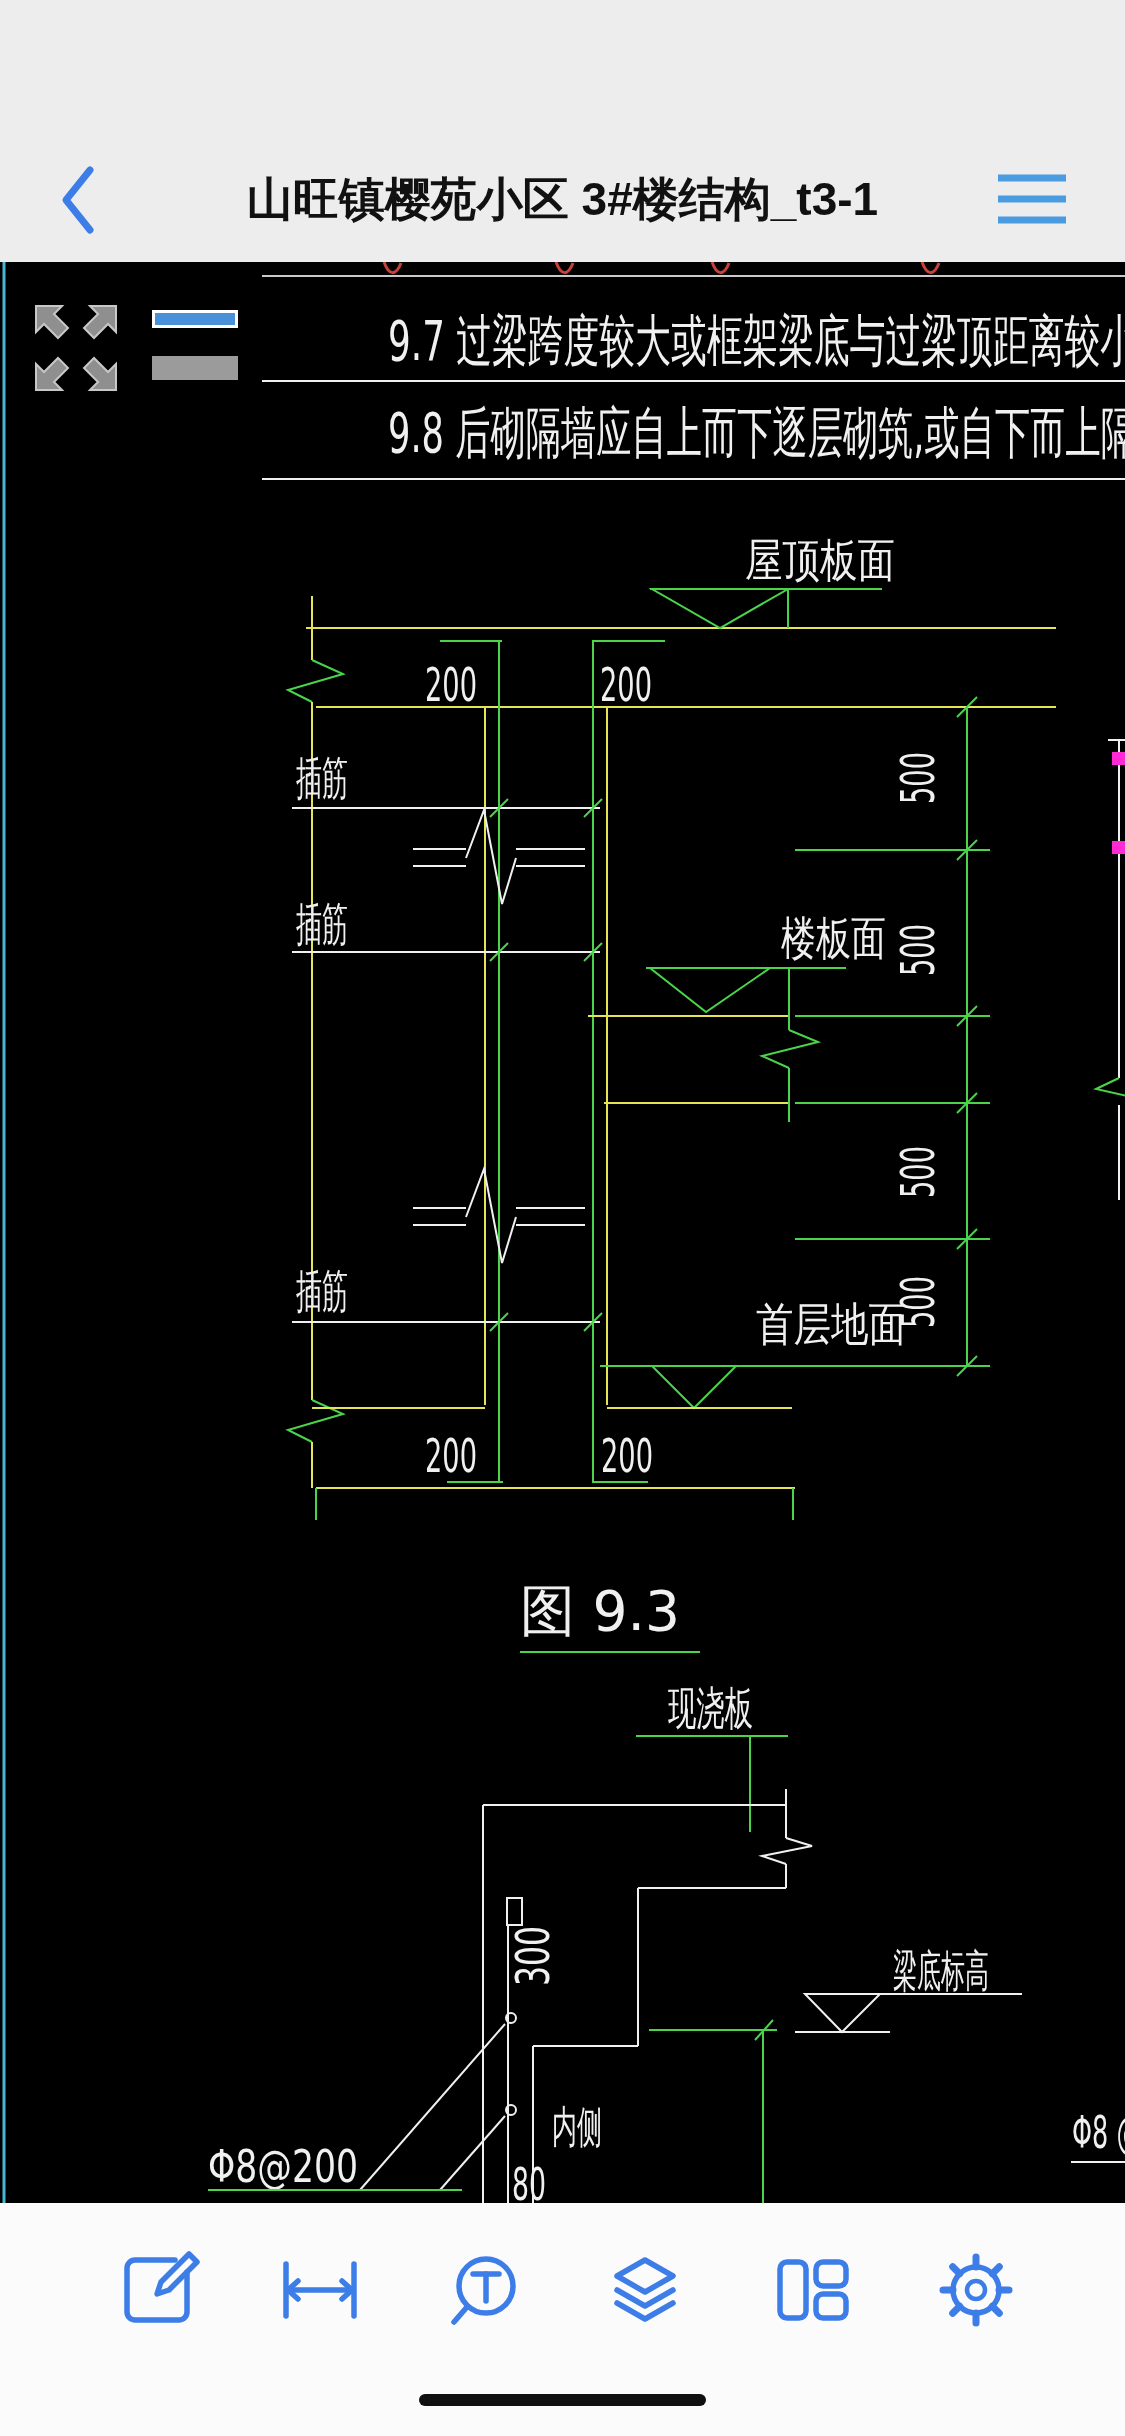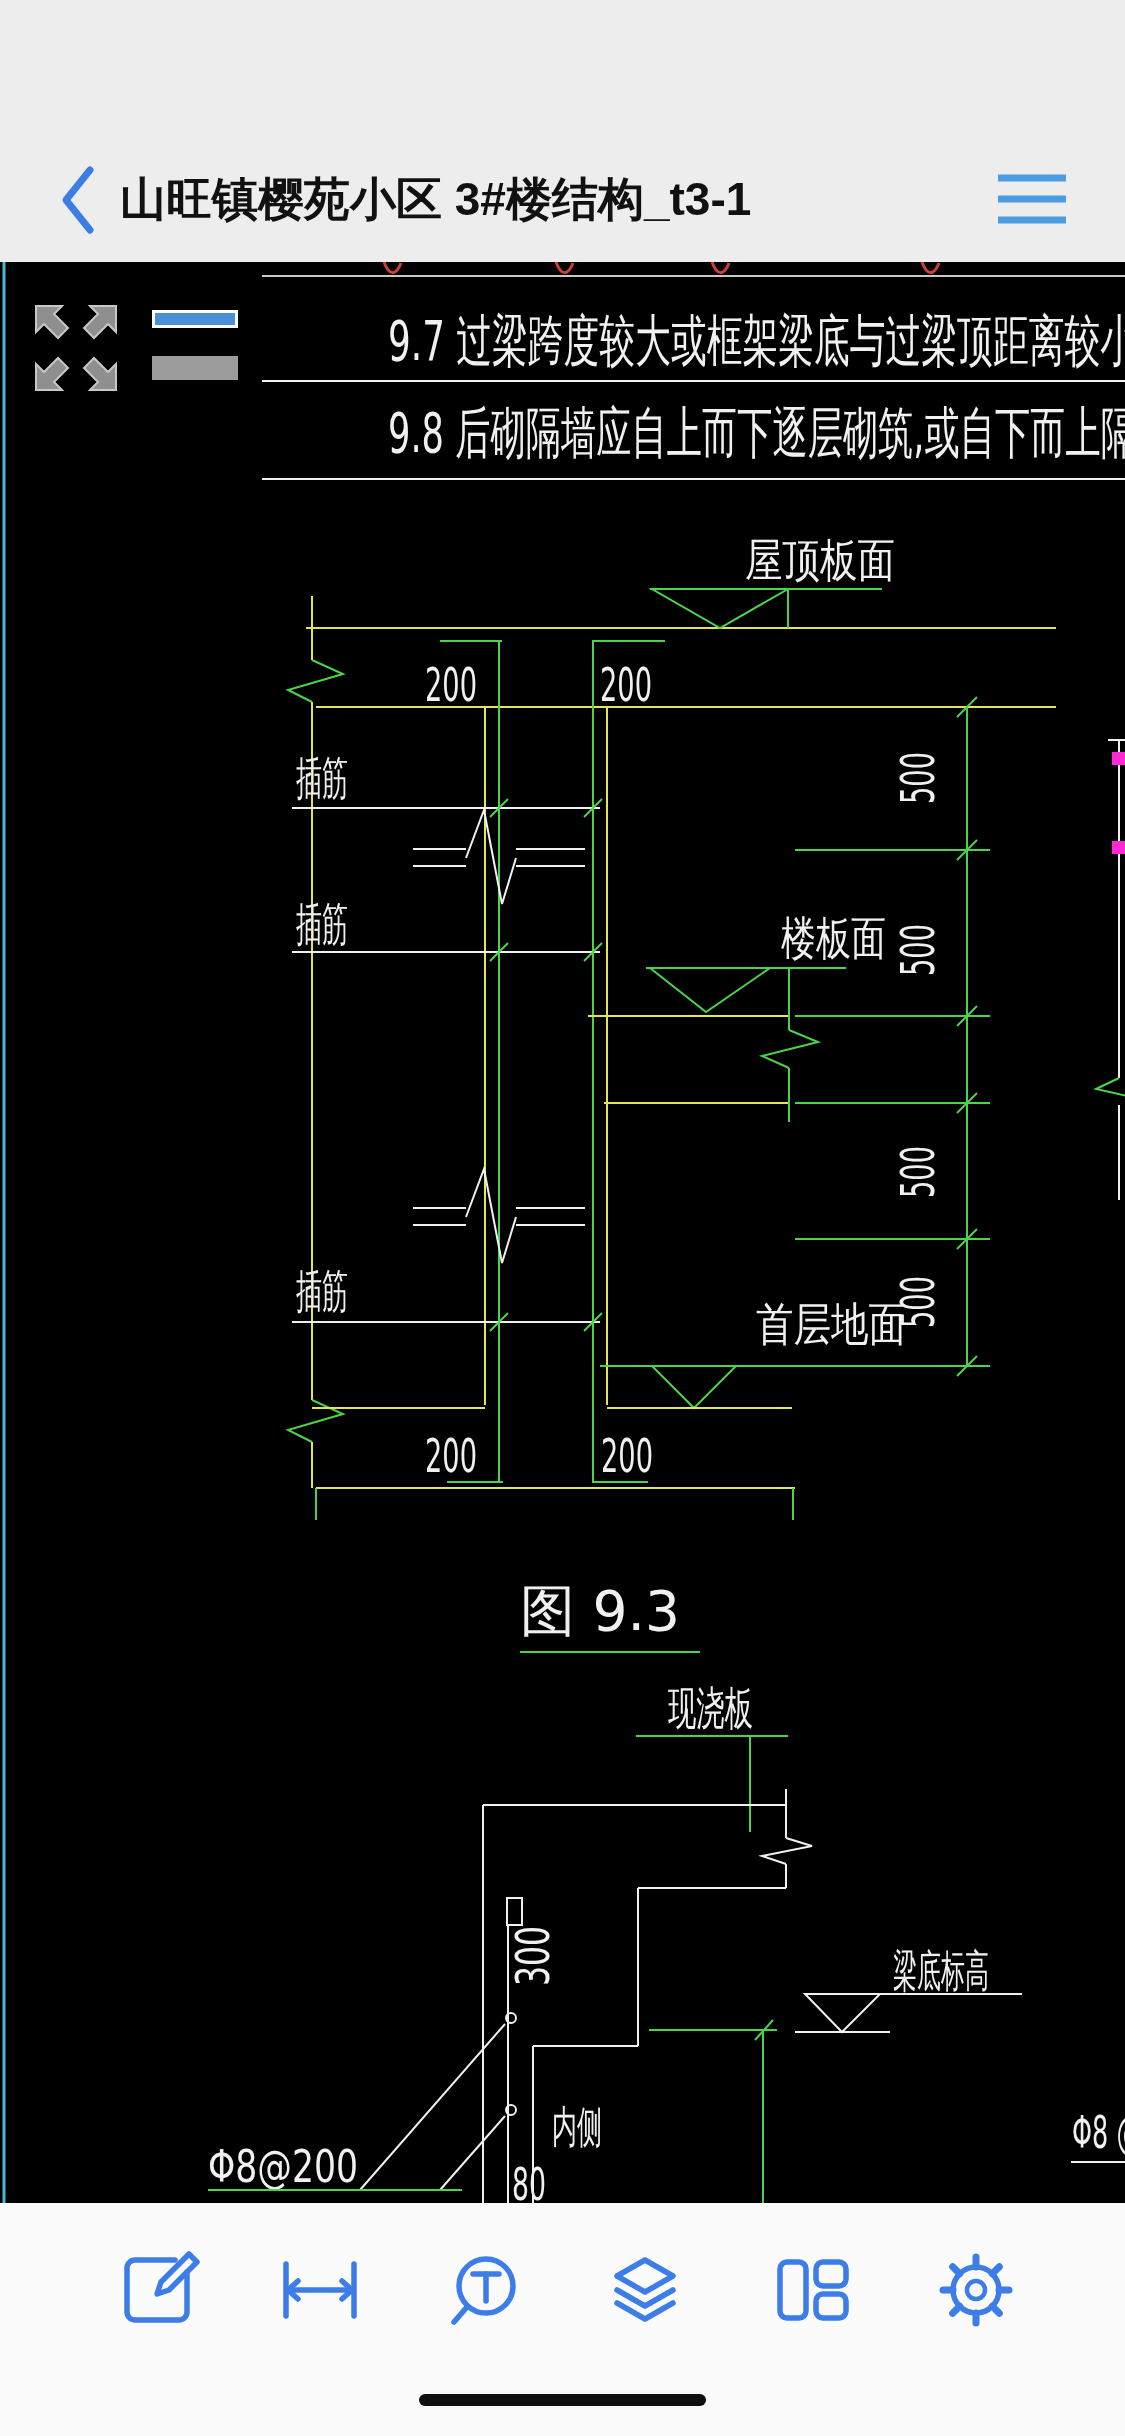--- a/index.html
+++ b/index.html
@@ -7,21 +7,21 @@
     --cad_white:#f0f0f0; --magenta:#ff2ad4; --cyan:#49b8d8; --red:#c9423a;
     --header_bg:#ededed; --toolbar_bg:#fbfbfb;
   }
   html,body{margin:0;padding:0;background:#444;}
   .phone{position:relative;width:1125px;height:2436px;background:#fff;overflow:hidden;
          font-family:"Liberation Sans","DejaVu Sans",sans-serif;}
   
   .header{position:absolute;left:0;top:0;width:1125px;height:262px;background:var(--header_bg);}
   .back-btn{position:absolute;left:52px;top:164px;width:60px;height:72px;cursor:pointer;}
   .title{position:absolute;left:120px;right:120px;top:164px;height:70px;line-height:70px;
-         font-size:46px;font-weight:700;color:#111;white-space:nowrap;overflow:hidden;}
+         text-align:center;font-size:46px;font-weight:700;color:#111;white-space:nowrap;overflow:hidden;}
   .menu-btn{position:absolute;right:55px;top:172px;width:76px;height:56px;cursor:pointer;}
   
   .canvas{position:absolute;left:0;top:262px;width:1125px;height:1941px;background:#000;}
   .fullscreen-btn{position:absolute;left:30px;top:38px;width:92px;height:96px;cursor:pointer;}
   .sheet-toggle{position:absolute;left:152px;top:48px;width:86px;height:74px;cursor:pointer;}
   .sheet-toggle .bar1{position:absolute;left:0;top:0;width:80px;height:12px;background:#4a90d9;border:3px solid #fff;}
   .sheet-toggle .bar2{position:absolute;left:0;top:46px;width:86px;height:24px;background:#9b9b9b;}
   
   svg.draw{position:absolute;left:0;top:0;}
   .yl{stroke:var(--cad_yellow);stroke-width:2;fill:none;}

